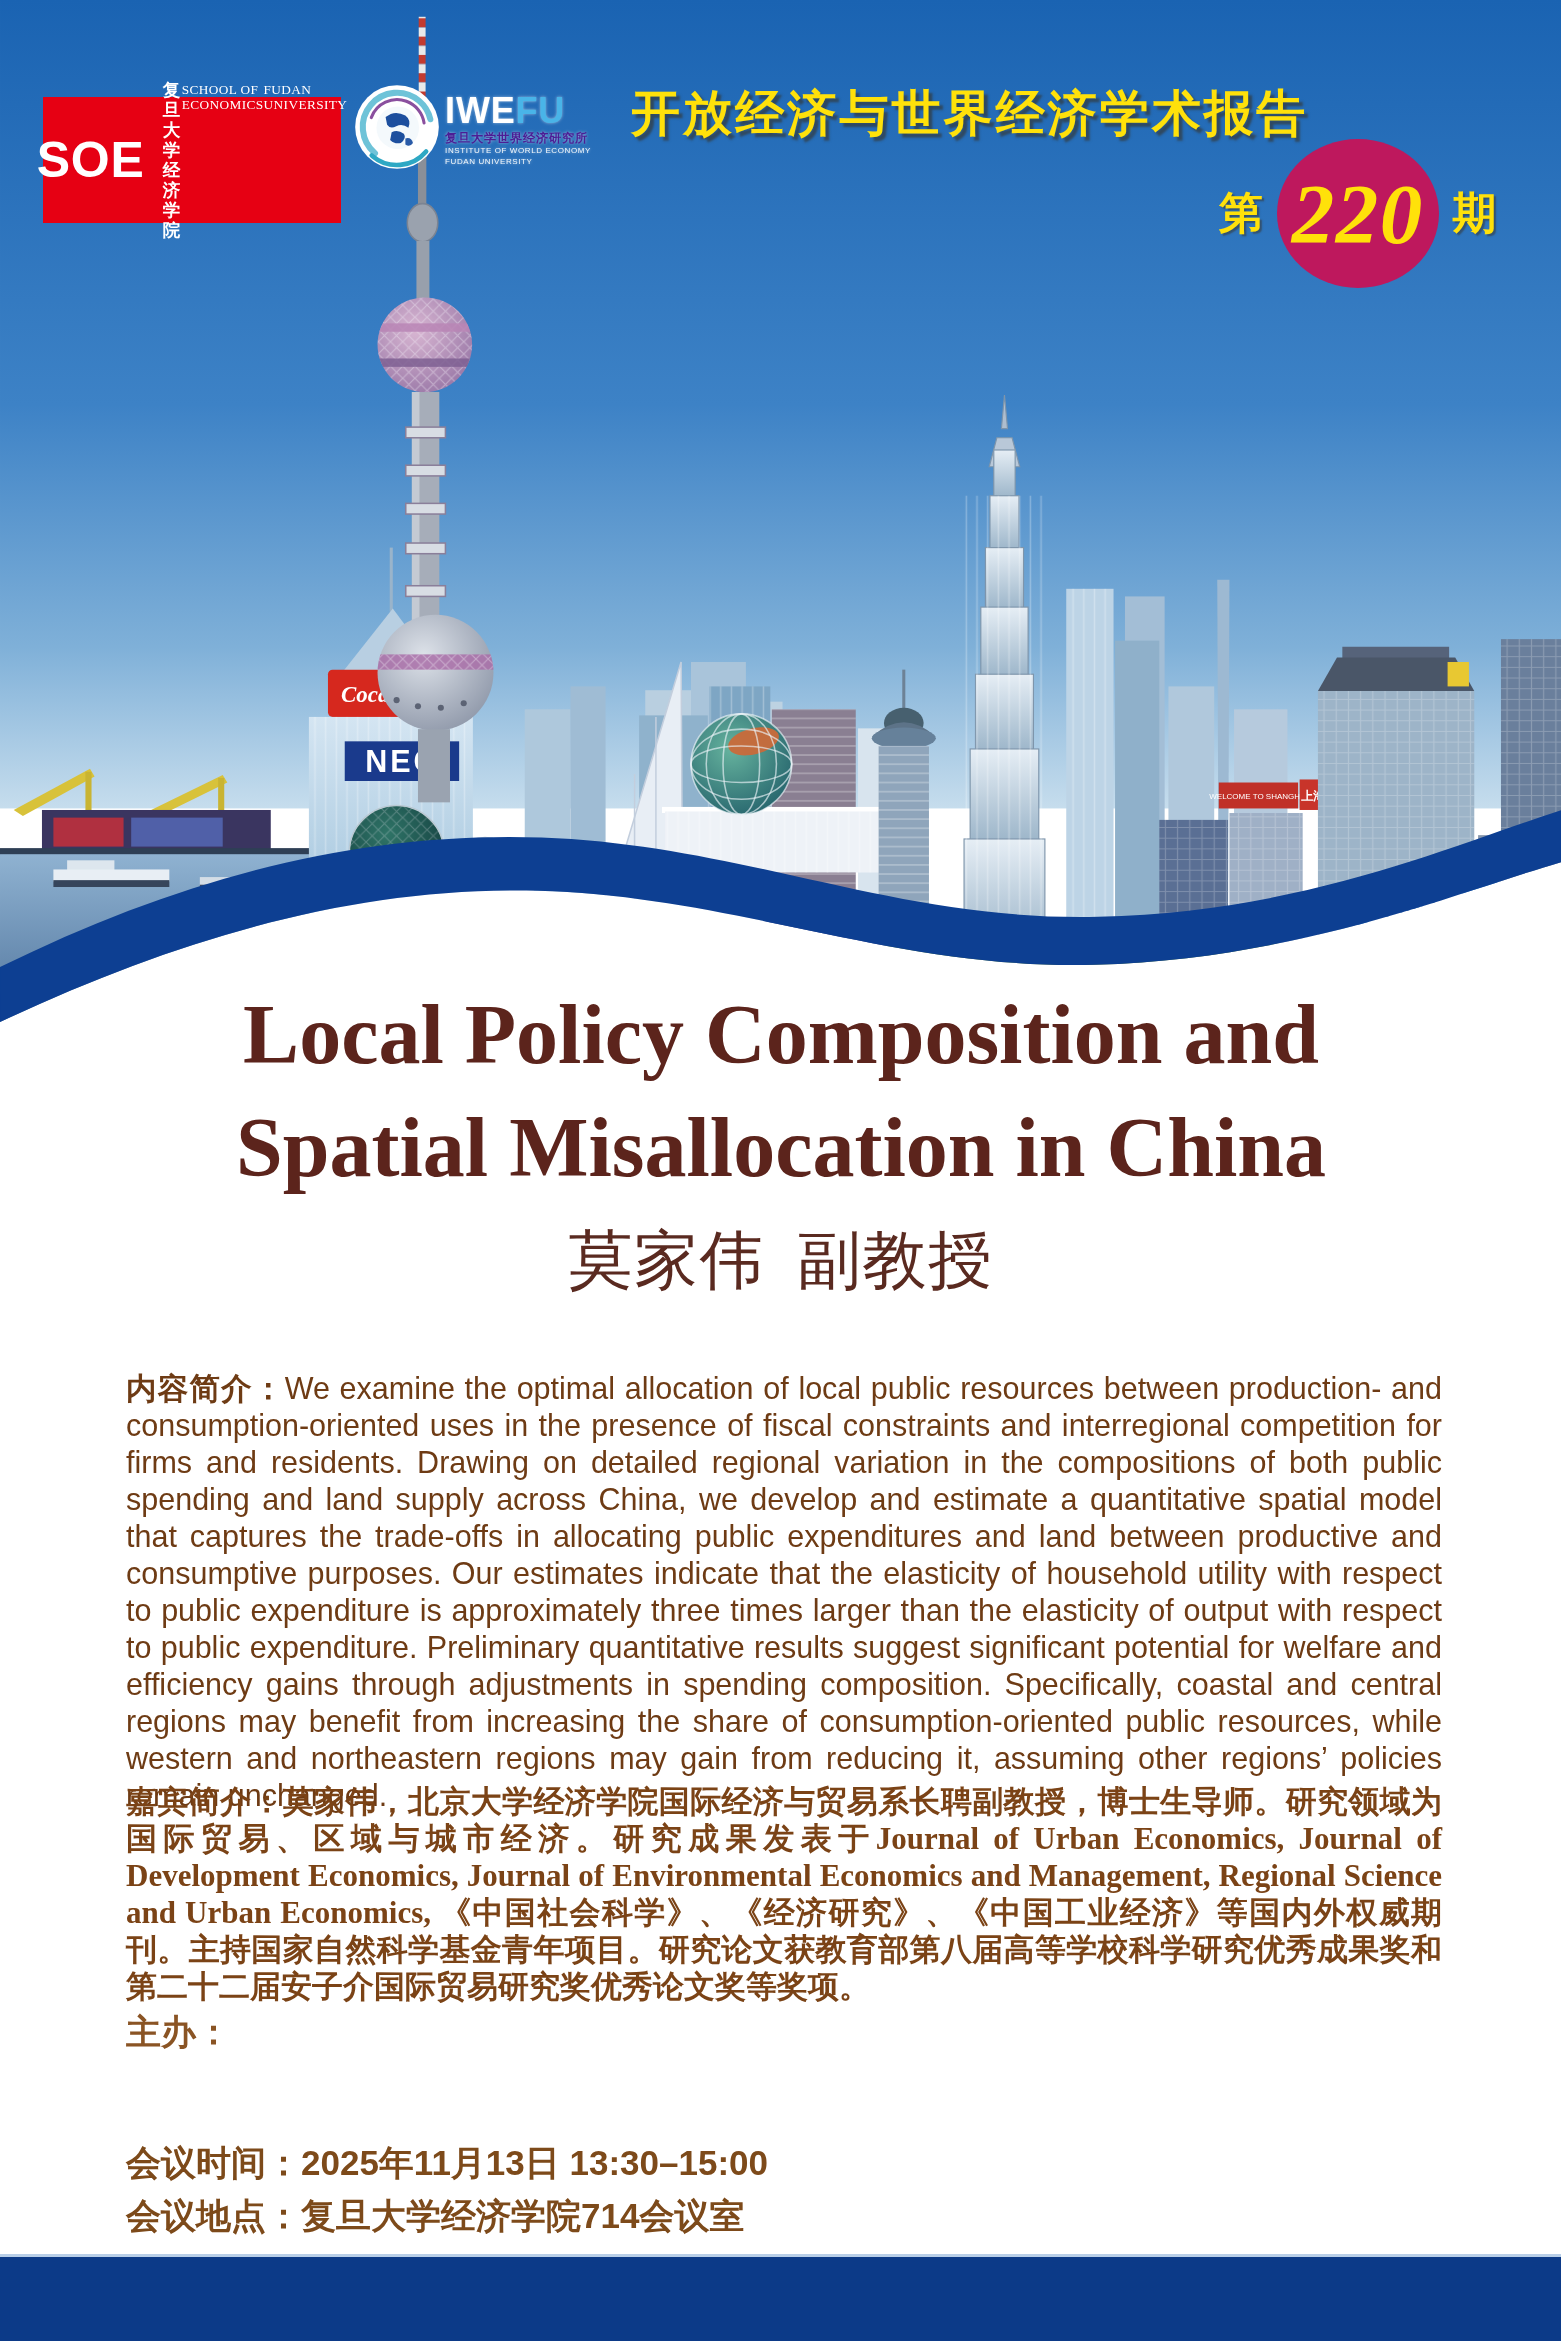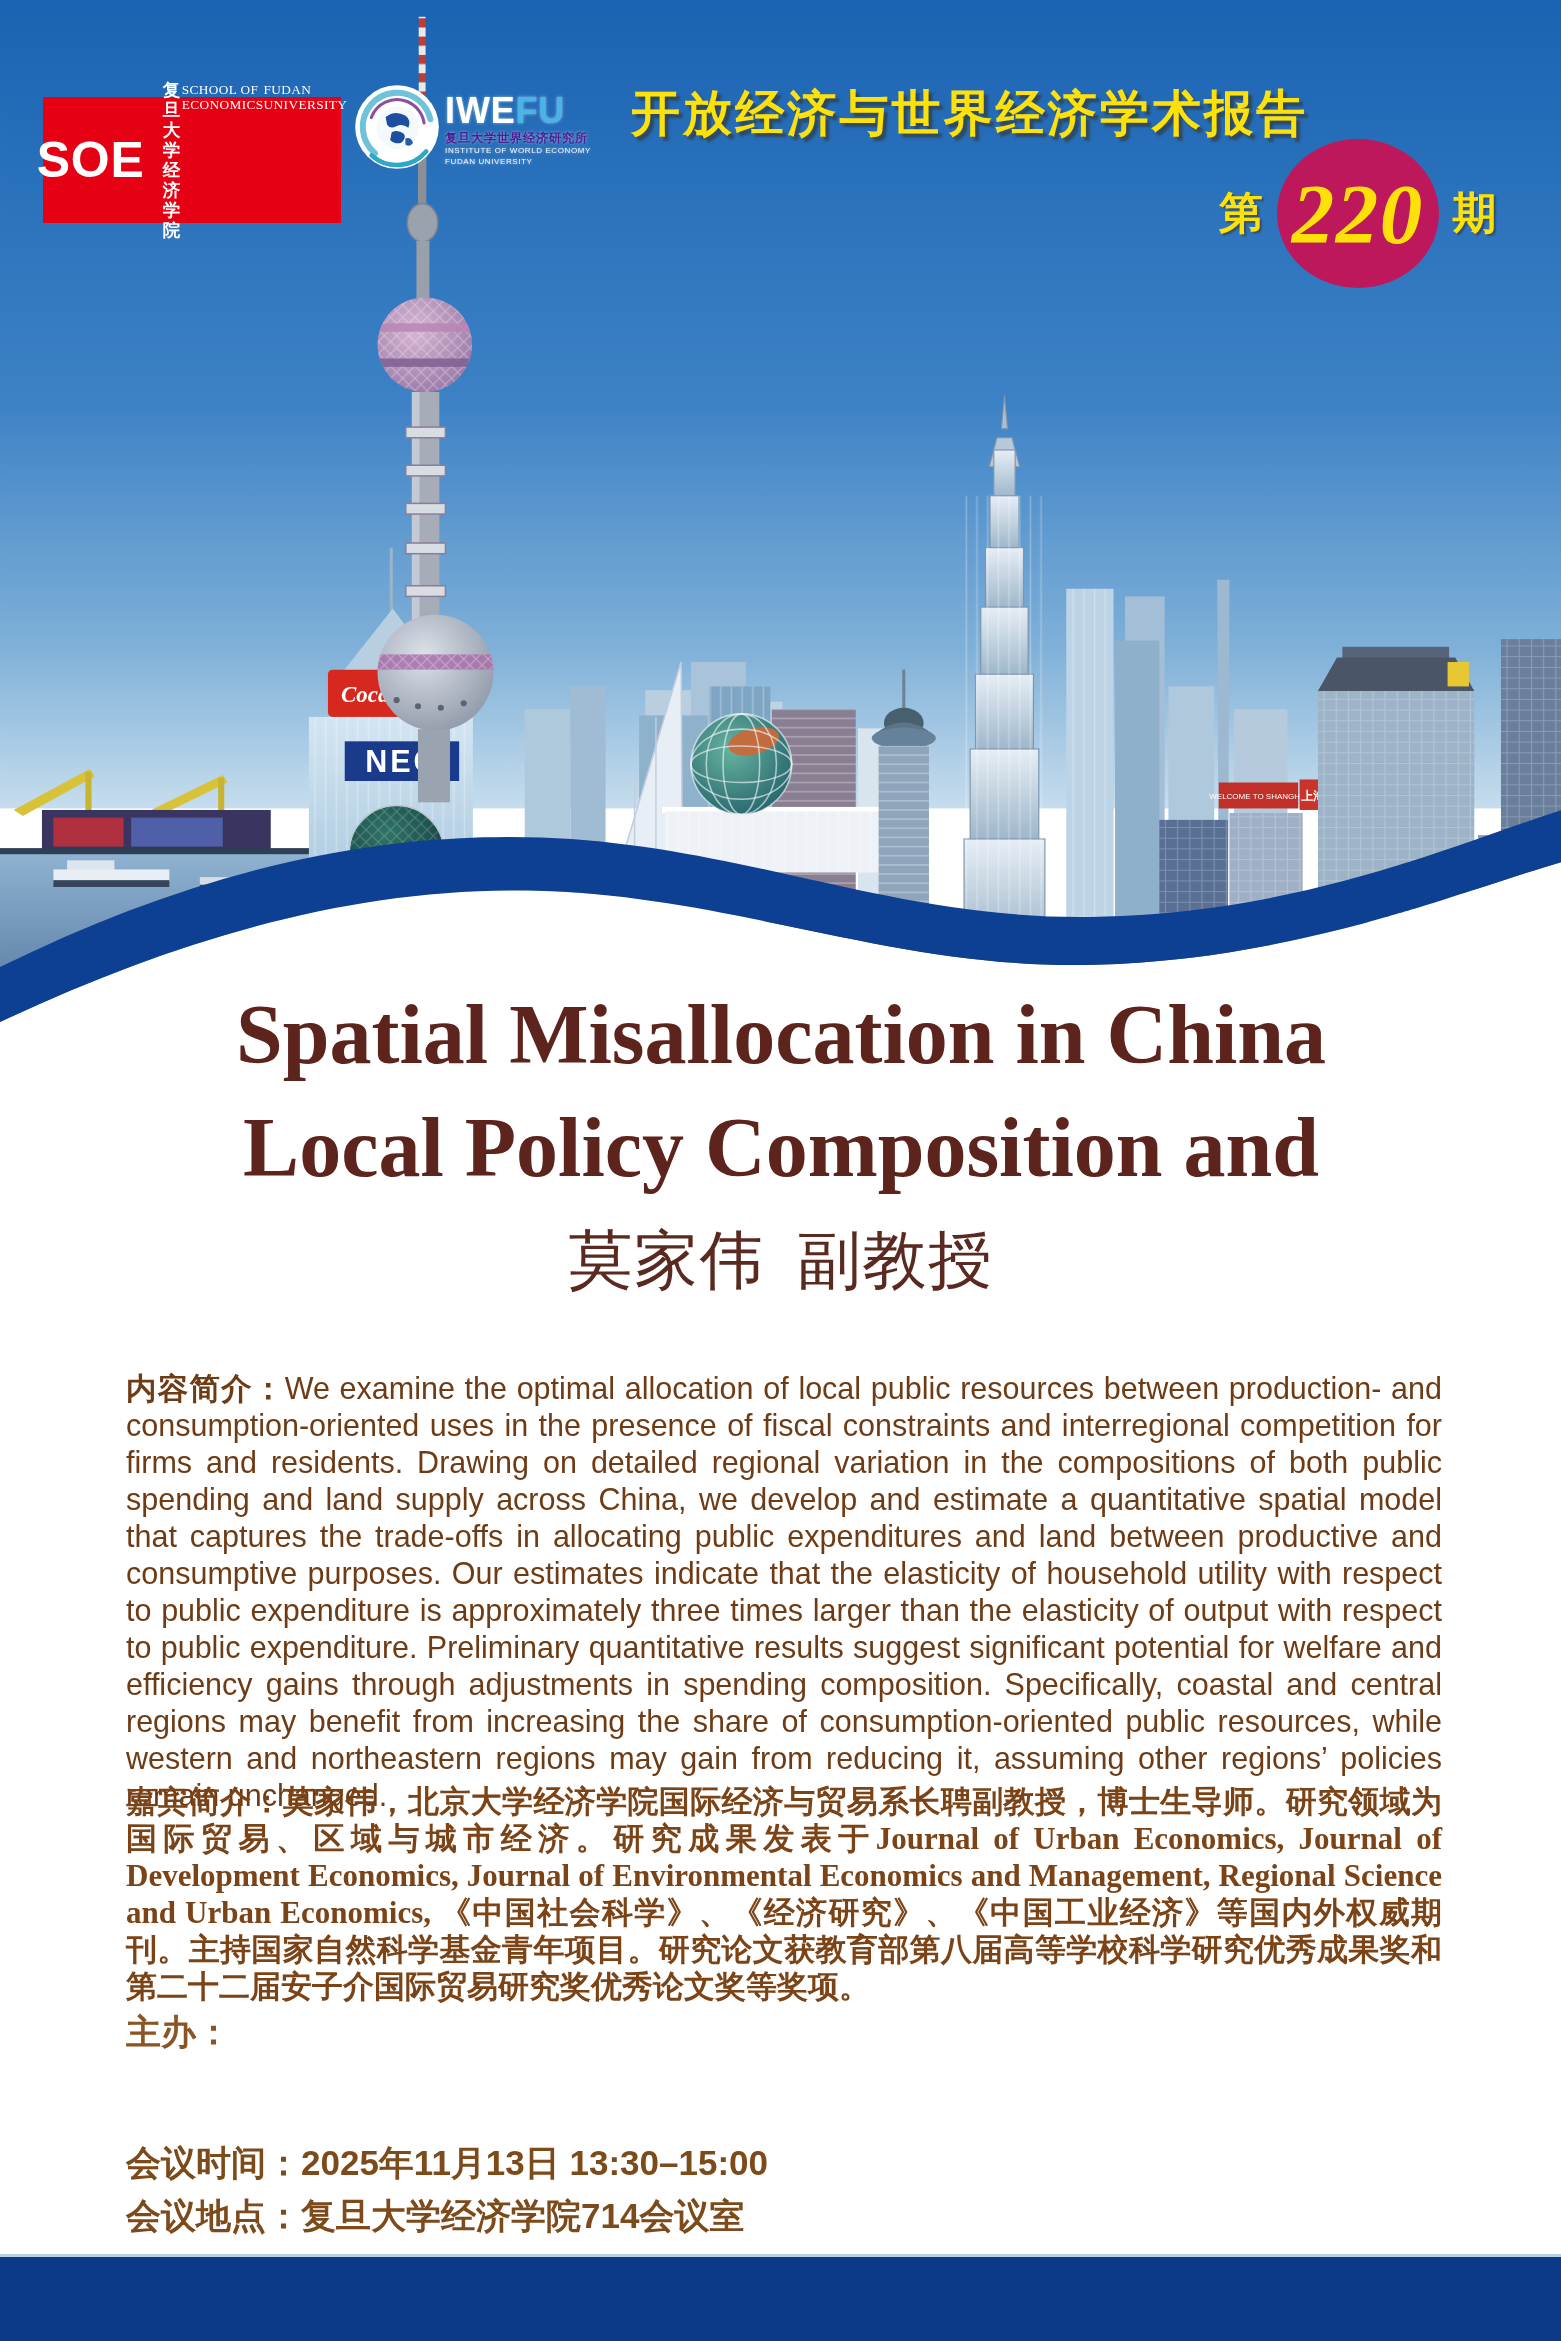--- a/index.html
+++ b/index.html
@@ -381,22 +381,22 @@
 
   <div class="issue">
     <span class="issue-pre">第</span>
     <span class="issue-circle">
       <span class="issue-num">220</span>
     </span>
     <span class="issue-suf">期</span>
   </div>
 
   <div class="title">
+    <div>Local Policy Composition and</div>
     <div>Spatial Misallocation in China</div>
-    <div>Local Policy Composition and</div>
   </div>
 
   <div class="speaker">
     <span>莫家伟</span><span class="speaker-gap"></span><span>副教授</span>
   </div>
 
   <p class="abstract"><span class="label">内容简介：</span><span>We examine the optimal allocation of local public resources between production- and consumption-oriented uses in the presence of fiscal constraints and interregional competition for firms and residents. Drawing on detailed regional variation in the compositions of both public spending and land supply across China, we develop and estimate a quantitative spatial model that captures the trade-offs in allocating public expenditures and land between productive and consumptive purposes. Our estimates indicate that the elasticity of household utility with respect to public expenditure is approximately three times larger than the elasticity of output with respect to public expenditure. Preliminary quantitative results suggest significant potential for welfare and efficiency gains through adjustments in spending composition. Specifically, coastal and central regions may benefit from increasing the share of consumption-oriented public resources, while western and northeastern regions may gain from reducing it, assuming other regions’ policies remain unchanged.</span></p>
 
   <p class="guest"><span>嘉宾简介：</span><span>莫家伟，北京大学经济学院国际经济与贸易系长聘副教授，博士生导师。研究领域为国际贸易、区域与城市经济。研究成果发表于Journal of Urban Economics, Journal of Development Economics, Journal of Environmental Economics and Management, Regional Science and Urban Economics, 《中国社会科学》、《经济研究》、《中国工业经济》等国内外权威期刊。主持国家自然科学基金青年项目。研究论文获教育部第八届高等学校科学研究优秀成果奖和第二十二届安子介国际贸易研究奖优秀论文奖等奖项。</span></p>
 

